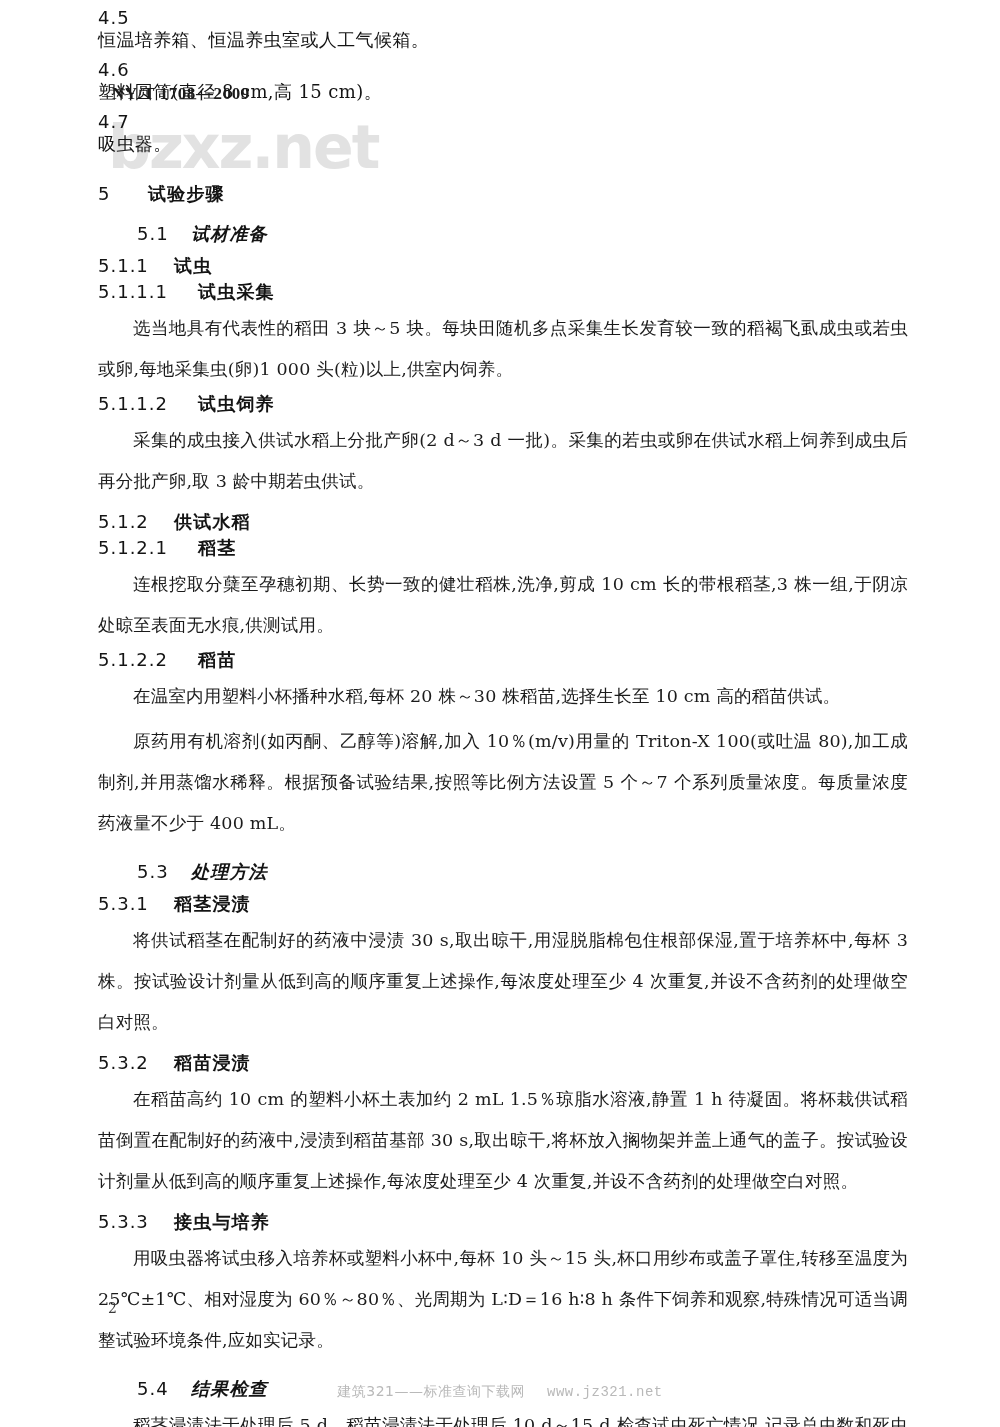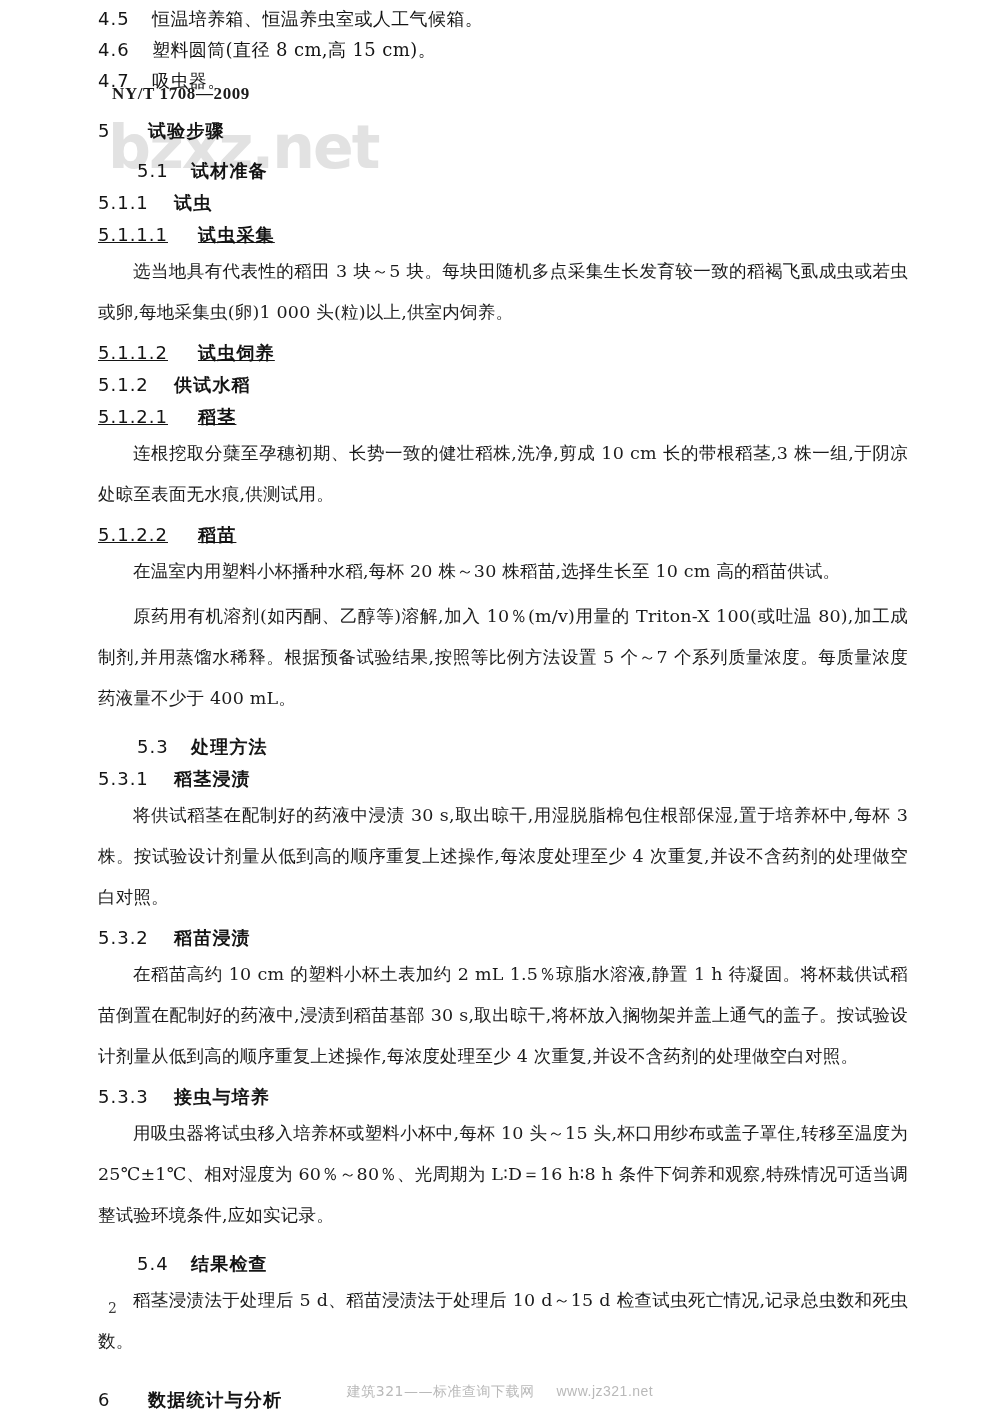--- a/index.html
+++ b/index.html
@@ -83,47 +83,47 @@
   .h1c .num { width: 34px; font-size: 18px; }
   .h1c .ttl { letter-spacing: 1.2px; margin-left: 16px; }
 
   
   .h2c {
     font-size: 18px;
     margin-top: 16px;
     margin-left: 39px;
   }
   .h2c .num { width: 54px; font-size: 18px; }
-  .h2c .ttl { letter-spacing: 1.2px; }
+  .h2c .ttl { letter-spacing: 1.2px; font-style: italic; }
 
   
   .h3c {
     font-size: 18px;
     margin-top: 8px;
   }
   .h3c .num { width: 76px; font-size: 18px; }
   .h3c .ttl { letter-spacing: 1.2px; }
 
   
   .h4c {
     font-size: 18px;
-    margin-top: 8px;
-    text-decoration: underline;
+    margin-top: 2px;
   }
   .h4c .num { width: 100px; font-size: 18px; }
   .h4c .ttl { letter-spacing: 1.2px; }
 
   
   .listrow {
     display: flex;
     align-items: baseline;
     font-size: 18px;
     margin-top: 7px;
     white-space: nowrap;
     color: #141414;
+    flex-direction: column;
   }
   .listrow .num {
     width: 54px;
     font-family: "DejaVu Sans", "Liberation Sans", sans-serif;
     letter-spacing: 1px;
   }
   .listrow .body {
     font-family: "DejaVu Serif", "Liberation Serif", serif;
     letter-spacing: 0.4px;
   }
@@ -161,21 +161,21 @@
     width: 1000px;
     text-align: center;
     font-family: "DejaVu Sans", "Liberation Sans", sans-serif;
     font-size: 14px;
     color: #b9b9b9;
     letter-spacing: 0.5px;
     z-index: 3;
   }
   .site-footer .url {
     margin-left: 22px;
-    font-family: Liberation Sans, sans-serif;
+    font-family: Liberation Mono, monospace;
   }
 </style>
 </head>
 <body>
 
 <div class="page">
 
   <div class="watermark">bzxz.net</div>
 
   <div class="running-head">NY/T 1708—2009</div>
@@ -207,20 +207,21 @@
       </div>
       <div class="clause h4c">
         <span class="num">5.1.1.1</span>
         <span class="ttl">试虫采集</span>
       </div>
       <p class="para">选当地具有代表性的稻田 3 块～5 块。每块田随机多点采集生长发育较一致的稻褐飞虱成虫或若虫或卵,每地采集虫(卵)1 000 头(粒)以上,供室内饲养。</p>
       <div class="clause h4c">
         <span class="num">5.1.1.2</span>
         <span class="ttl">试虫饲养</span>
       </div>
+      <p class="para">采集的成虫接入供试水稻上分批产卵(2 d～3 d 一批)。采集的若虫或卵在供试水稻上饲养到成虫后再分批产卵,取 3 龄中期若虫供试。</p>
       <div class="clause h3c">
         <span class="num">5.1.2</span>
         <span class="ttl">供试水稻</span>
       </div>
       <div class="clause h4c">
         <span class="num">5.1.2.1</span>
         <span class="ttl">稻茎</span>
       </div>
       <p class="para">连根挖取分蘖至孕穗初期、长势一致的健壮稻株,洗净,剪成 10 cm 长的带根稻茎,3 株一组,于阴凉处晾至表面无水痕,供测试用。</p>
       <div class="clause h4c">

